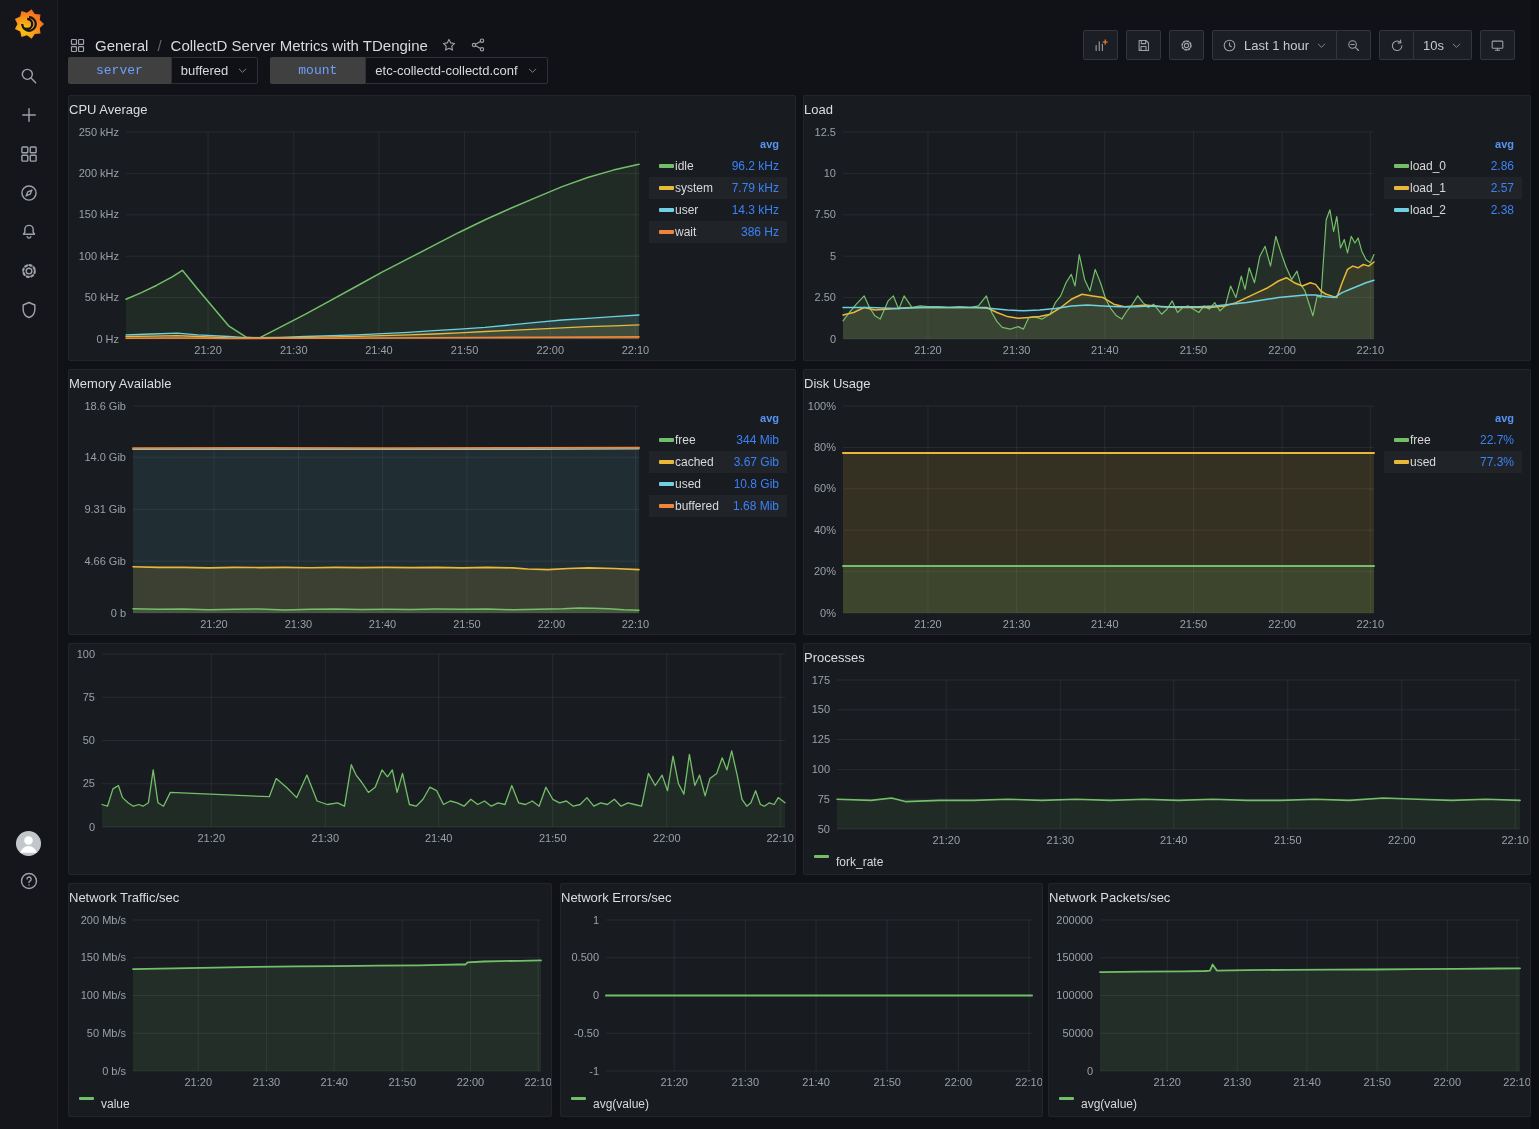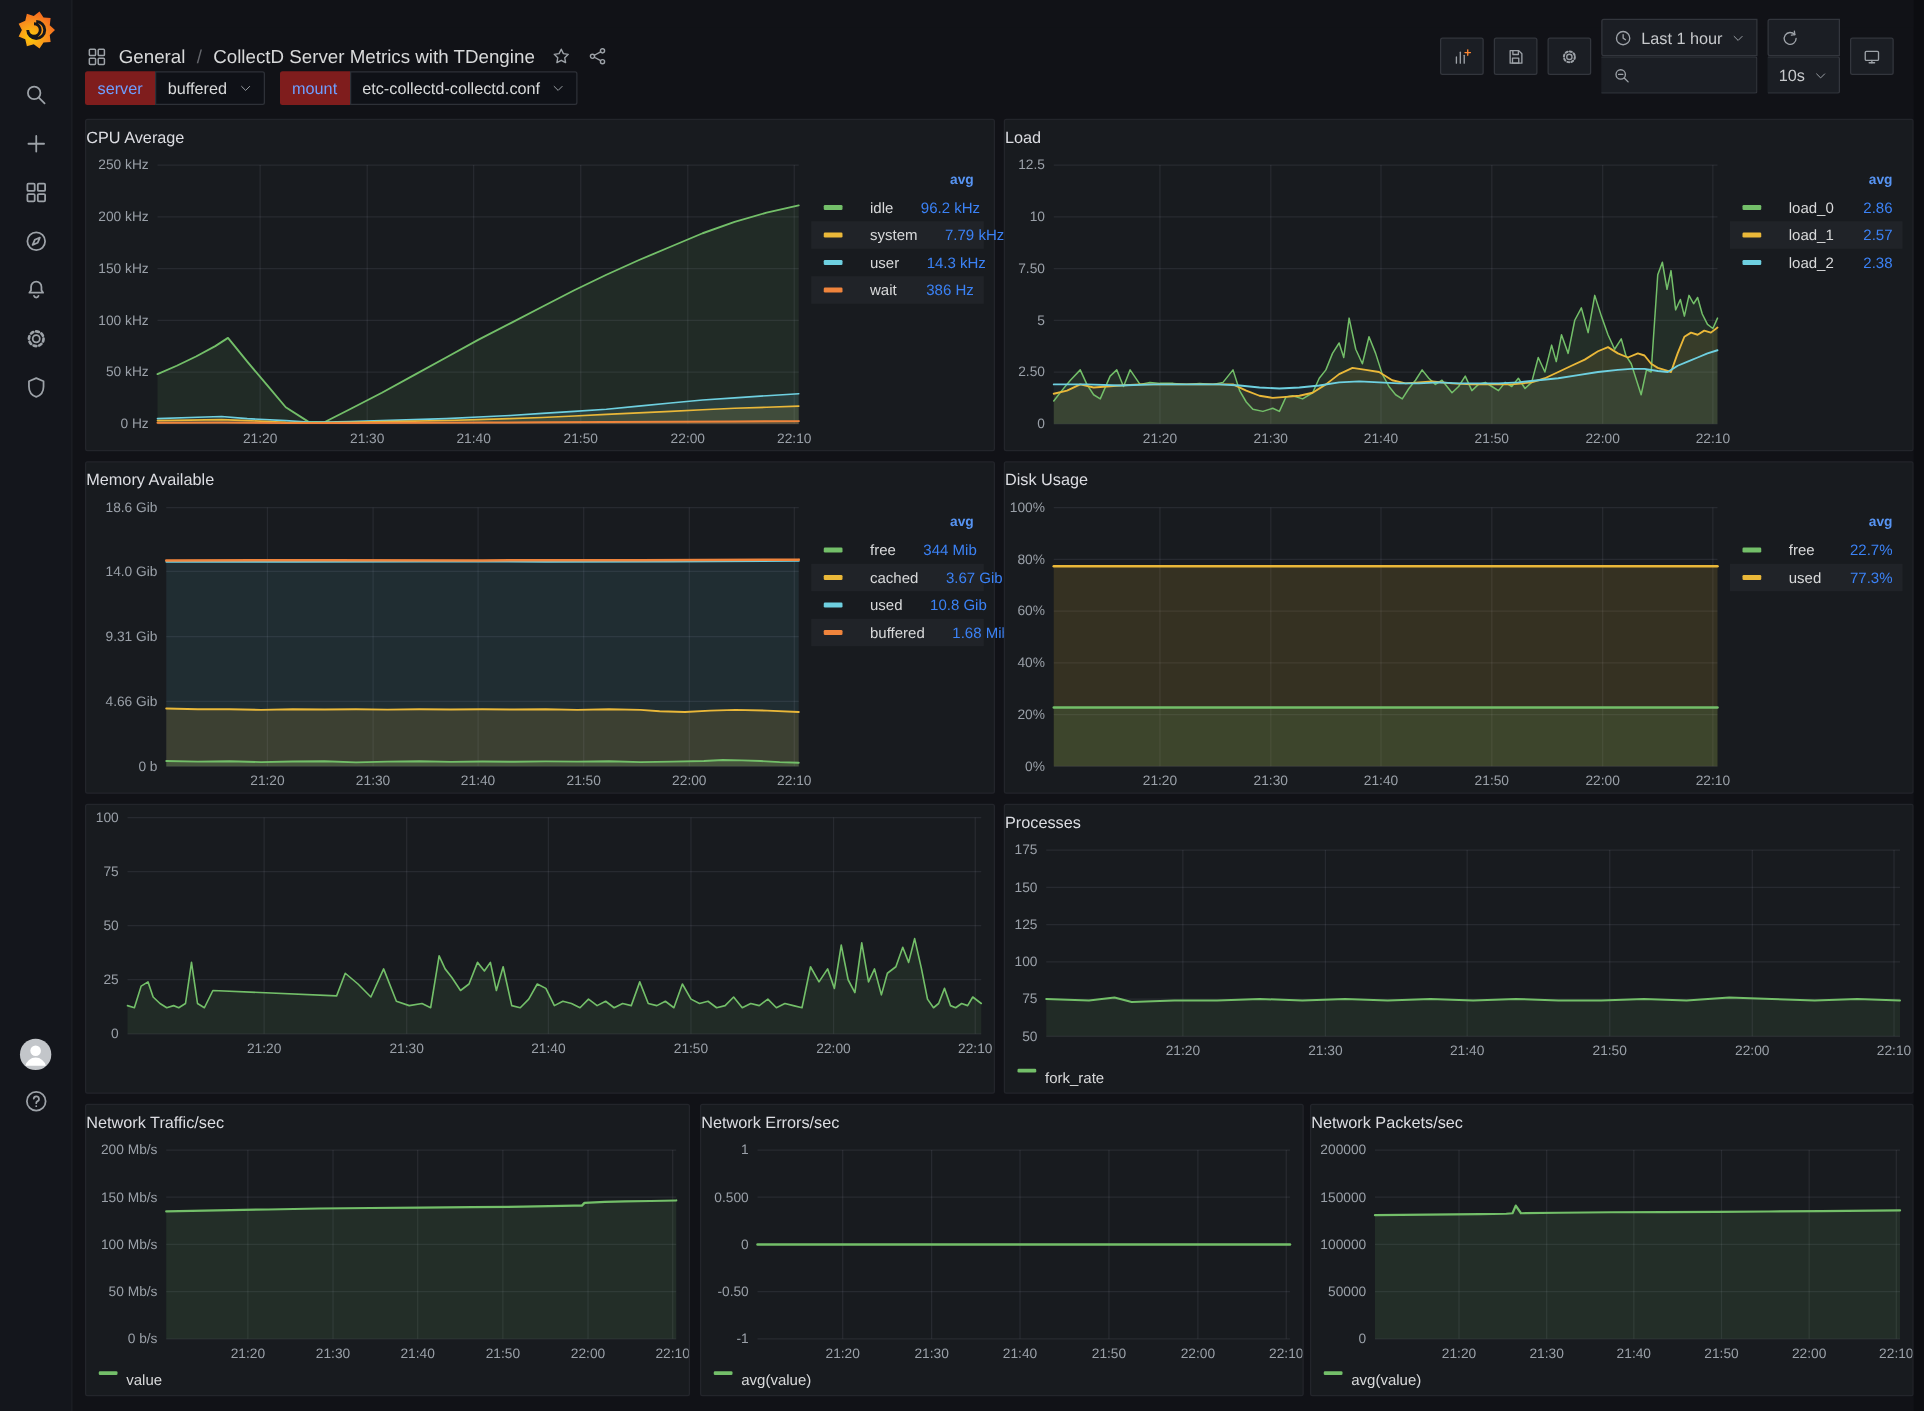--- a/index.html
+++ b/index.html
@@ -11,41 +11,41 @@
   .side-btn{width:20px;height:20px;cursor:pointer;}
   .side-bottom{position:absolute;left:0;width:57px;top:830px;display:flex;flex-direction:column;align-items:center;gap:14px;}
   .icon{stroke:#9da2a8;fill:none;stroke-width:1.7;stroke-linecap:round;stroke-linejoin:round;}
   .topbar{position:absolute;left:57px;top:0;width:1474px;height:46px;display:flex;align-items:center;padding:0 16px 0 12px;box-sizing:border-box;background:#111217;margin-top:22px;}
   .crumb{display:flex;align-items:center;gap:9px;font-size:15px;}
   .crumb .sep{color:#65676d;}
   .crumb a{color:#d8d9da;text-decoration:none;cursor:pointer;}
   .crumb .crumb-icon{width:17px;height:17px;}
   .crumb .mini{width:16px;height:16px;margin-left:4px;cursor:pointer;}
   .toolbar{margin-left:auto;display:flex;gap:8px;align-items:center;}
-  .tb-group{display:flex;flex-direction:column;}
+  .tb-group{display:flex;}
   .tb-btn{display:flex;align-items:center;gap:7px;height:30px;padding:0 9px;background:#1b1e24;border:1px solid #33363d;
           border-radius:2px;color:#c7c9cc;font-size:13px;cursor:pointer;box-sizing:border-box;}
   .tb-group .tb-btn{border-radius:0;border-left-width:0;}
   .tb-group .tb-btn:first-child{border-radius:2px 0 0 2px;border-left-width:1px;}
   .tb-group .tb-btn:last-child{border-radius:0 2px 2px 0;}
   .tb-btn svg{width:15px;height:15px;}
   .vars{position:absolute;left:68px;top:57px;display:flex;gap:12px;align-items:center;z-index:2;}
   .var{display:flex;font-size:13px;}
-  .var-label{background:#7f1d1d;color:#6e9fff;padding:6px 10px;border-radius:2px 0 0 2px;cursor:pointer;}
+  .var-label{background:#404040;color:#6e9fff;padding:6px 28px;border-radius:2px 0 0 2px;cursor:pointer;font-family:Liberation Mono, monospace;}
   .var-value{background:#0f1117;border:1px solid #2e3138;color:#d8d9da;padding:5px 9px;display:flex;gap:9px;align-items:center;border-radius:0 2px 2px 0;cursor:pointer;}
   .var-value svg{width:11px;height:11px;}
   .panel{position:absolute;background:#181b1f;border:1px solid #23252b;border-radius:2px;display:flex;flex-direction:column;box-sizing:border-box;}
   .panel-header{height:26px;flex:none;display:flex;align-items:center;justify-content:flex-start;font-size:13px;font-weight:500;color:#dcdde2;cursor:move;}
   .panel-body{flex:1;display:flex;min-height:0;}
   .panel-body.col{flex-direction:column;}
   .chart{flex:1;min-width:0;min-height:0;cursor:crosshair;}
   svg text{fill:#9aa0a8;font-family:"Liberation Sans",sans-serif;font-size:11px;}
   .legend-right{width:146px;flex:none;padding:14px 8px 0 0;font-size:12px;box-sizing:border-box;}
   .lg-head{text-align:right;color:#5794f2;font-weight:700;font-size:11px;padding:2px 8px 5px 0;}
-  .lg-row{display:flex;align-items:center;gap:22px;padding:4px 8px 4px 10px;cursor:pointer;}
+  .lg-row{display:flex;align-items:center;gap:1px;padding:4px 8px 4px 10px;cursor:pointer;}
   .lg-row:nth-of-type(2n+3){background:rgba(204,204,220,.05);}
   .dash{width:15px;height:4px;border-radius:1px;flex:none;}
   .lg-name{flex:1;color:#d8d9da;}
   .lg-val{color:#3b82f6;white-space:nowrap;}
   .legend-bottom{height:24px;flex:none;display:flex;align-items:center;gap:16px;padding-left:10px;font-size:12px;color:#d8d9da;}
   .lg-item{display:flex;align-items:flex-start;gap:7px;cursor:pointer;}
   .legend-bottom .dash{height:3px;}
   .scrollbar{position:absolute;right:0;top:0;width:8px;height:1129px;background:#0c0d11;}
   .avatar-btn{width:27px;height:27px;cursor:pointer;}
 </style>

